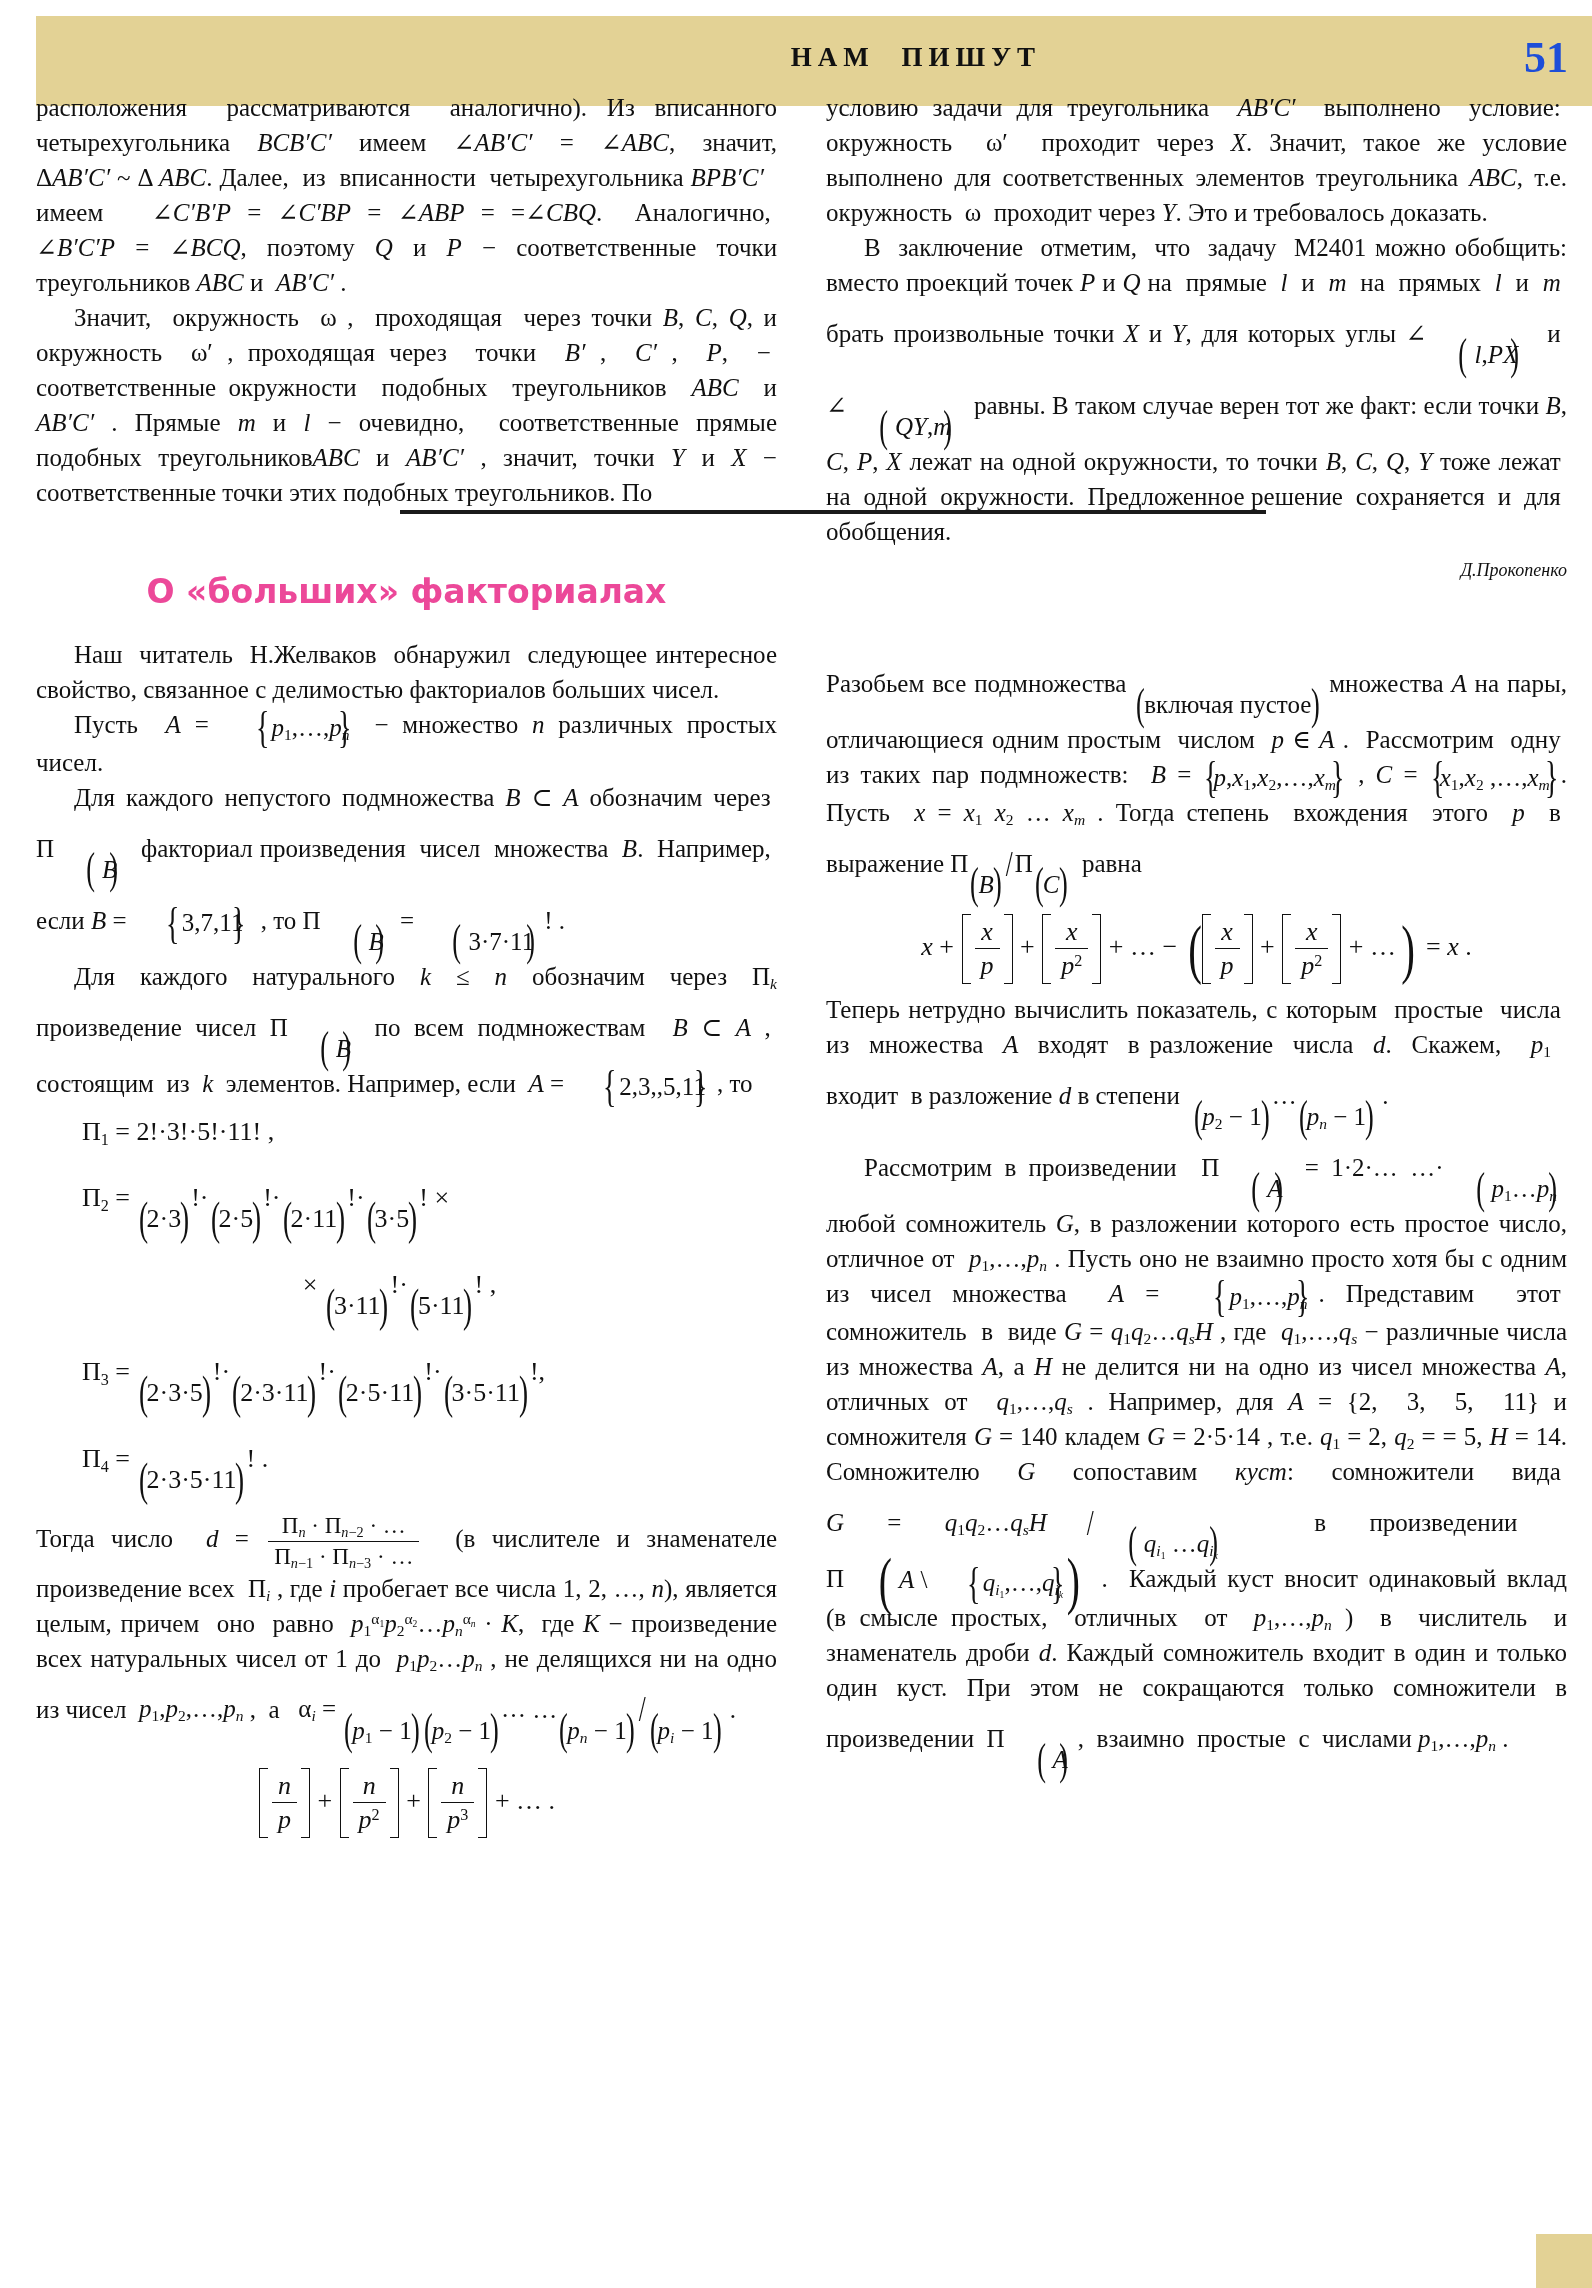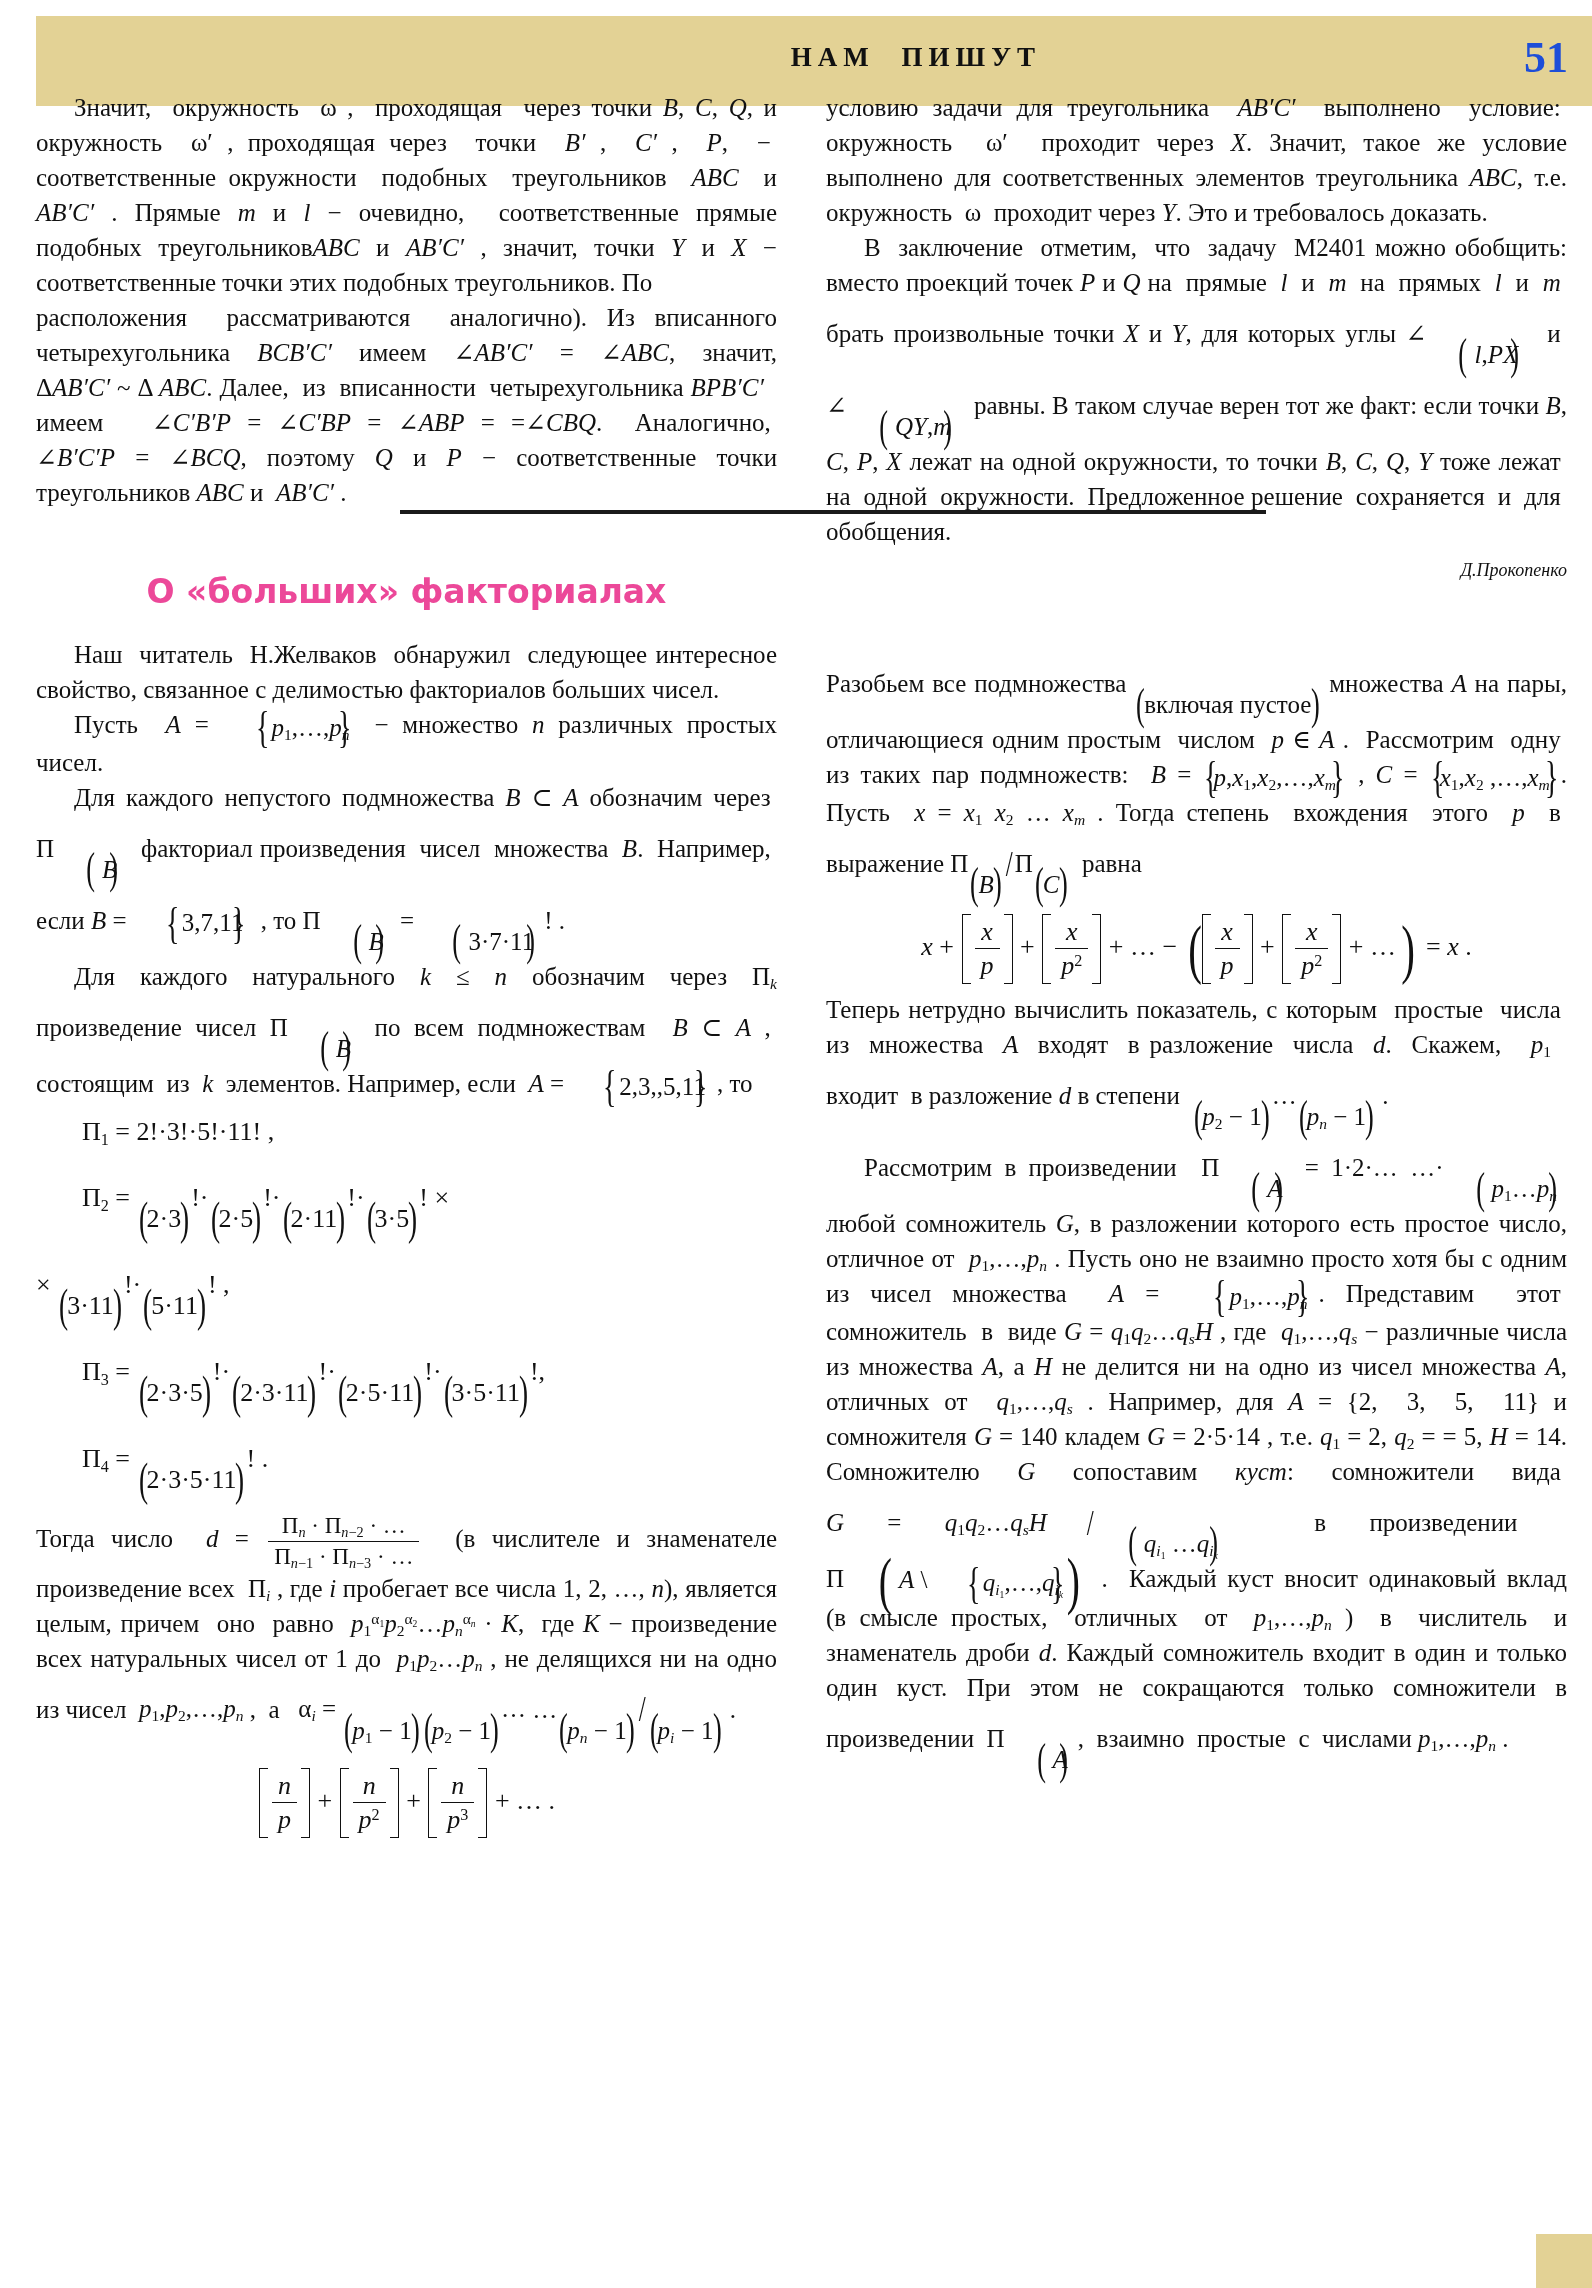--- a/index.html
+++ b/index.html
@@ -121,21 +121,21 @@
   }
 
   
   .disp {
     font-size: 26px;
     line-height: 44px;
     margin: 6px 0 2px 0;
   }
   .disp-c { text-align: center; }
   .disp-l { text-align: left; padding-left: 46px; }
-  .disp-r { text-align: left; padding-right: 14px; }
+  .disp-r { text-align: center; padding-right: 14px; }
 
   
   .frac {
     display: inline-block;
     vertical-align: middle;
     text-align: center;
     margin: 0 3px;
     line-height: 1.22;
   }
   .frac > .num { display: block; padding: 0 6px 1px 6px; }
@@ -221,39 +221,39 @@
 <div class="header-band">
   <div class="header-title">НАМ ПИШУТ</div>
   <div class="page-number">51</div>
 </div>
 
 <div class="corner-block"></div>
 
 <div class="page-body">
 
   <div class="col col-left">
-
-    <p class="par">Значит,&nbsp; окружность&nbsp; ω ,&nbsp; проходящая&nbsp; через
-      точки <span class="mi">B</span>, <span class="mi">C</span>, <span class="mi">Q</span>, и окружность&nbsp; ω′ , проходящая
-      через&nbsp; точки&nbsp; <span class="mi">B′</span> ,&nbsp; <span class="mi">C′</span> ,&nbsp; <span class="mi">P</span>,&nbsp; −&nbsp; соответственные
-      окружности&nbsp; подобных&nbsp; треугольников&nbsp; <span class="mi">ABC</span>&nbsp; и
-      <span class="mi">AB′C′</span> . Прямые <span class="mi">m</span> и <span class="mi">l</span> − очевидно,&nbsp; соответственные прямые подобных треугольников<span class="mi">ABC</span>
-      и <span class="mi">AB′C′</span> , значит, точки <span class="mi">Y</span> и <span class="mi">X</span> − соответственные точки этих подобных треугольников. По</p>
 
     <p class="par noind">расположения&nbsp; рассматриваются&nbsp; аналогично).
       Из вписанного четырехугольника <span class="mi">BCB′C′</span> имеем
       <span class="nb">∠<span class="mi">AB′C′</span> = ∠<span class="mi">ABC</span></span>, значит,
       <span class="nb">Δ<span class="mi">AB′C′</span> ~ Δ <span class="mi">ABC</span>.</span>
       Далее,&nbsp; из&nbsp; вписанности&nbsp; четырехугольника
       <span class="mi">BPB′C′</span>&nbsp;&nbsp; имеем&nbsp;&nbsp;
       <span class="nb">∠<span class="mi">C′B′P</span> = ∠<span class="mi">C′BP</span> = ∠<span class="mi">ABP</span> =</span>
       =∠<span class="mi">CBQ</span>.&nbsp; Аналогично,&nbsp;
       <span class="nb">∠<span class="mi">B′C′P</span> = ∠<span class="mi">BCQ</span></span>, поэтому
       <span class="mi">Q</span> и <span class="mi">P</span> − соответственные точки треугольников
       <span class="mi">ABC</span> и&nbsp; <span class="mi">AB′C′</span> .</p>
+
+    <p class="par">Значит,&nbsp; окружность&nbsp; ω ,&nbsp; проходящая&nbsp; через
+      точки <span class="mi">B</span>, <span class="mi">C</span>, <span class="mi">Q</span>, и окружность&nbsp; ω′ , проходящая
+      через&nbsp; точки&nbsp; <span class="mi">B′</span> ,&nbsp; <span class="mi">C′</span> ,&nbsp; <span class="mi">P</span>,&nbsp; −&nbsp; соответственные
+      окружности&nbsp; подобных&nbsp; треугольников&nbsp; <span class="mi">ABC</span>&nbsp; и
+      <span class="mi">AB′C′</span> . Прямые <span class="mi">m</span> и <span class="mi">l</span> − очевидно,&nbsp; соответственные прямые подобных треугольников<span class="mi">ABC</span>
+      и <span class="mi">AB′C′</span> , значит, точки <span class="mi">Y</span> и <span class="mi">X</span> − соответственные точки этих подобных треугольников. По</p>
 
     <div style="position:relative; height:62px;">
       <div class="rule"></div>
     </div>
 
     <h2 class="section-title">О «больших» факториалах</h2>
 
     <div style="height:26px"></div>
 
     <p class="par">Наш&nbsp; читатель&nbsp; Н.Желваков&nbsp; обнаружил&nbsp; следующее интересное свойство, связанное с делимостью факториалов больших чисел.</p>

